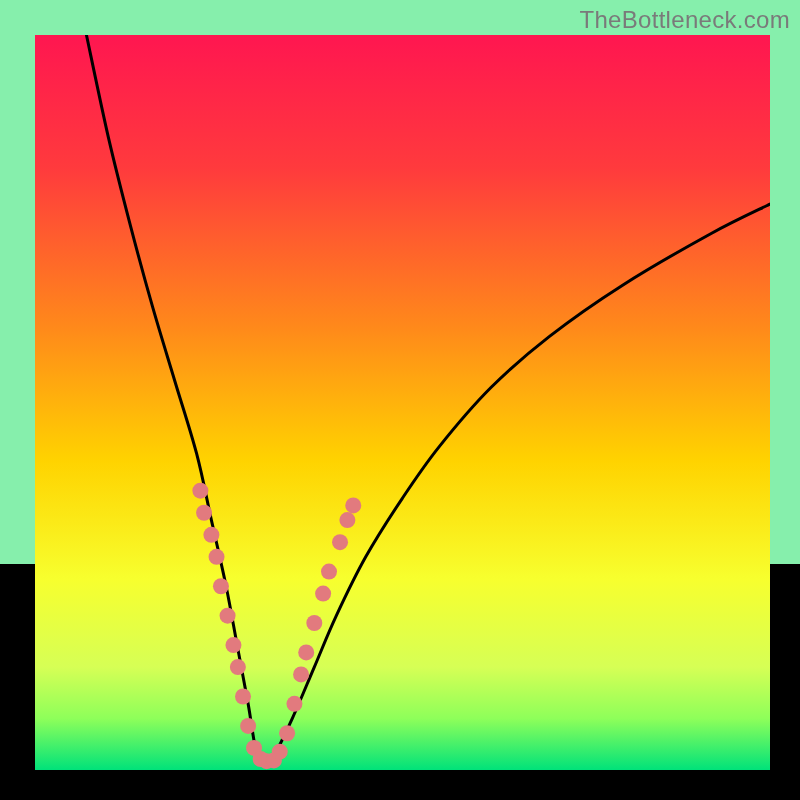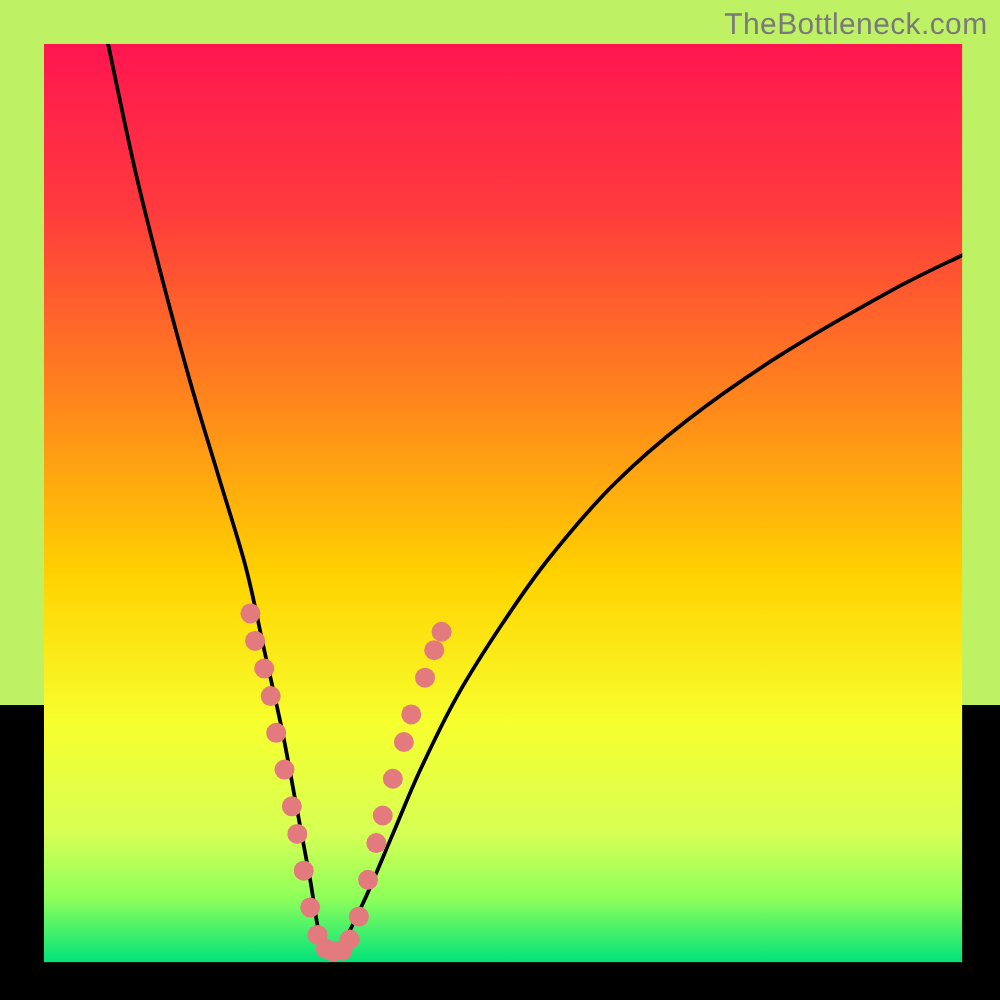--- a/index.html
+++ b/index.html
@@ -7,21 +7,21 @@
     padding: 0;
     width: 800px;
     height: 800px;
     font-family: Arial, Helvetica, sans-serif;
     background: #000;
   }
   .container {
     position: relative;
     width: 800px;
     height: 564px;
-    background: #bef264;
+    background: #86efac;
   }
   .watermark {
     position: absolute;
     top: 6px;
     right: 10px;
     color: #7a7a7a;
     font-size: 24px;
     font-weight: 400;
     z-index: 5;
     letter-spacing: 0.3px;

